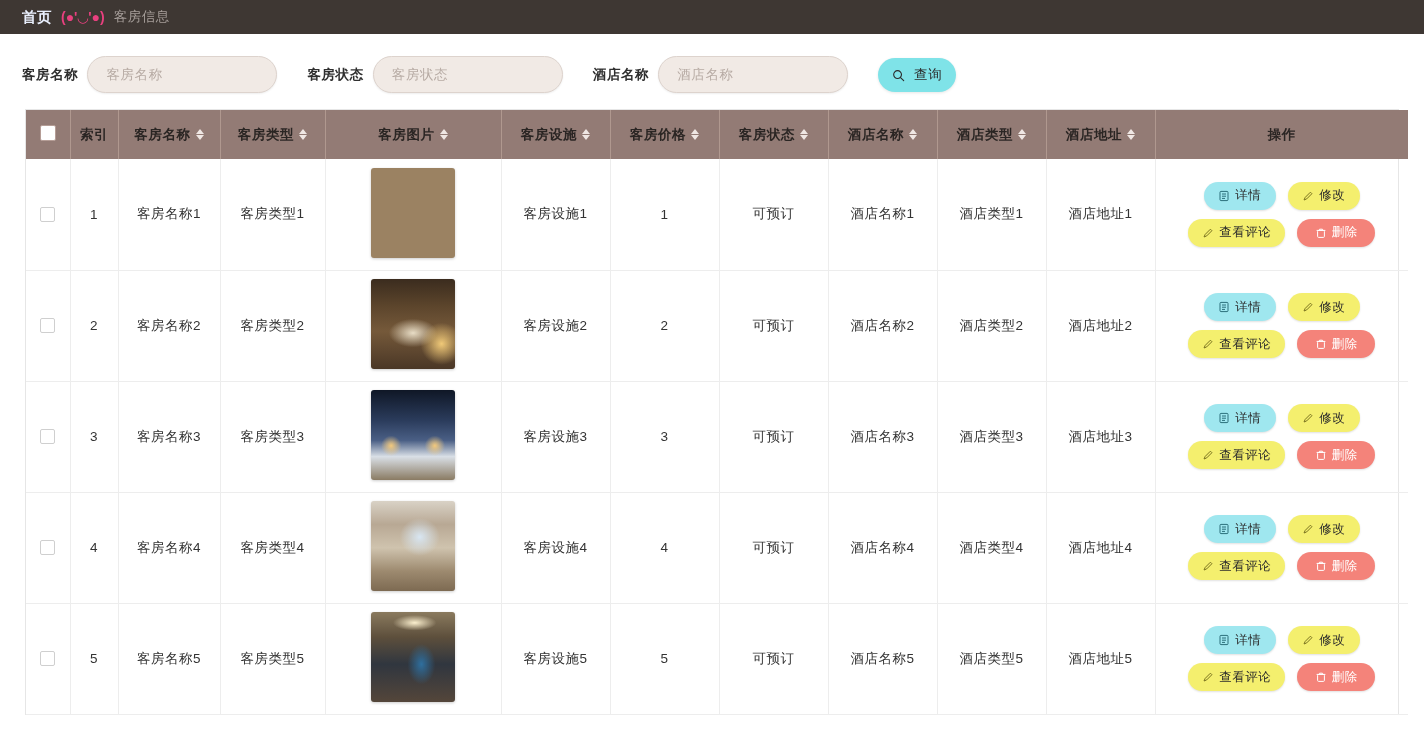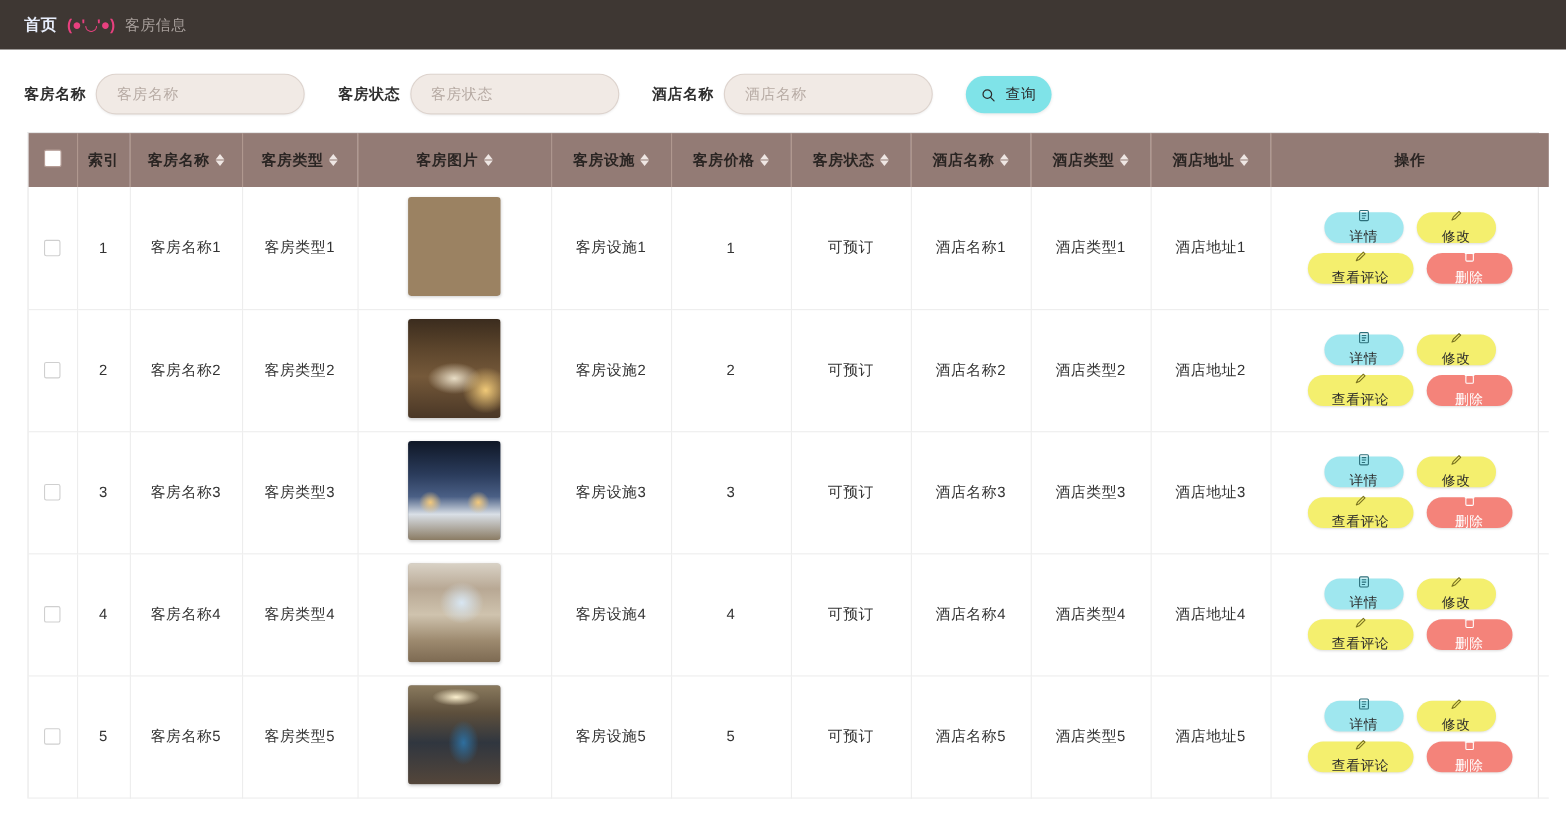--- a/index.html
+++ b/index.html
@@ -7,21 +7,21 @@
     margin: 0; padding: 0;
     width: 1424px; height: 747px;
     overflow: hidden;
     background: #ffffff;
     font-family: "Liberation Sans", "DejaVu Sans", sans-serif;
   }
   .page { position: relative; width: 1424px; height: 747px; overflow: hidden; background:#fff; }
 
   
   .topbar {
-    height: 45px;
+    height: 34px;
     background: #3e3733;
     display: flex;
     align-items: center;
     padding-left: 22px;
     gap: 9px;
   }
   .topbar .crumb-home {
     color: #e8eefc;
     font-size: 14.5px;
     font-weight: bold;
@@ -256,21 +256,20 @@
     font-family: inherit;
     display: inline-flex;
     align-items: center;
     justify-content: center;
     gap: 5px;
     padding: 0 14px;
     cursor: pointer;
     letter-spacing: .5px;
     box-shadow: 0 1px 2px rgba(0,0,0,.12);
     white-space: nowrap;
-    flex-direction: column;
   }
   .op-detail { background: #9fe7ef; color: #2b2b2b; min-width: 72px; }
   .op-edit   { background: #f4ef6e; color: #2b2b2b; min-width: 72px; }
   .op-cmt    { background: #f4ef6e; color: #2b2b2b; min-width: 96px; }
   .op-del    { background: #f4837a; color: #ffffff; min-width: 78px; }
 
   .mini-ico { width: 12px; height: 12px; display:inline-block; flex: none; }
 
   
   .watermark {

